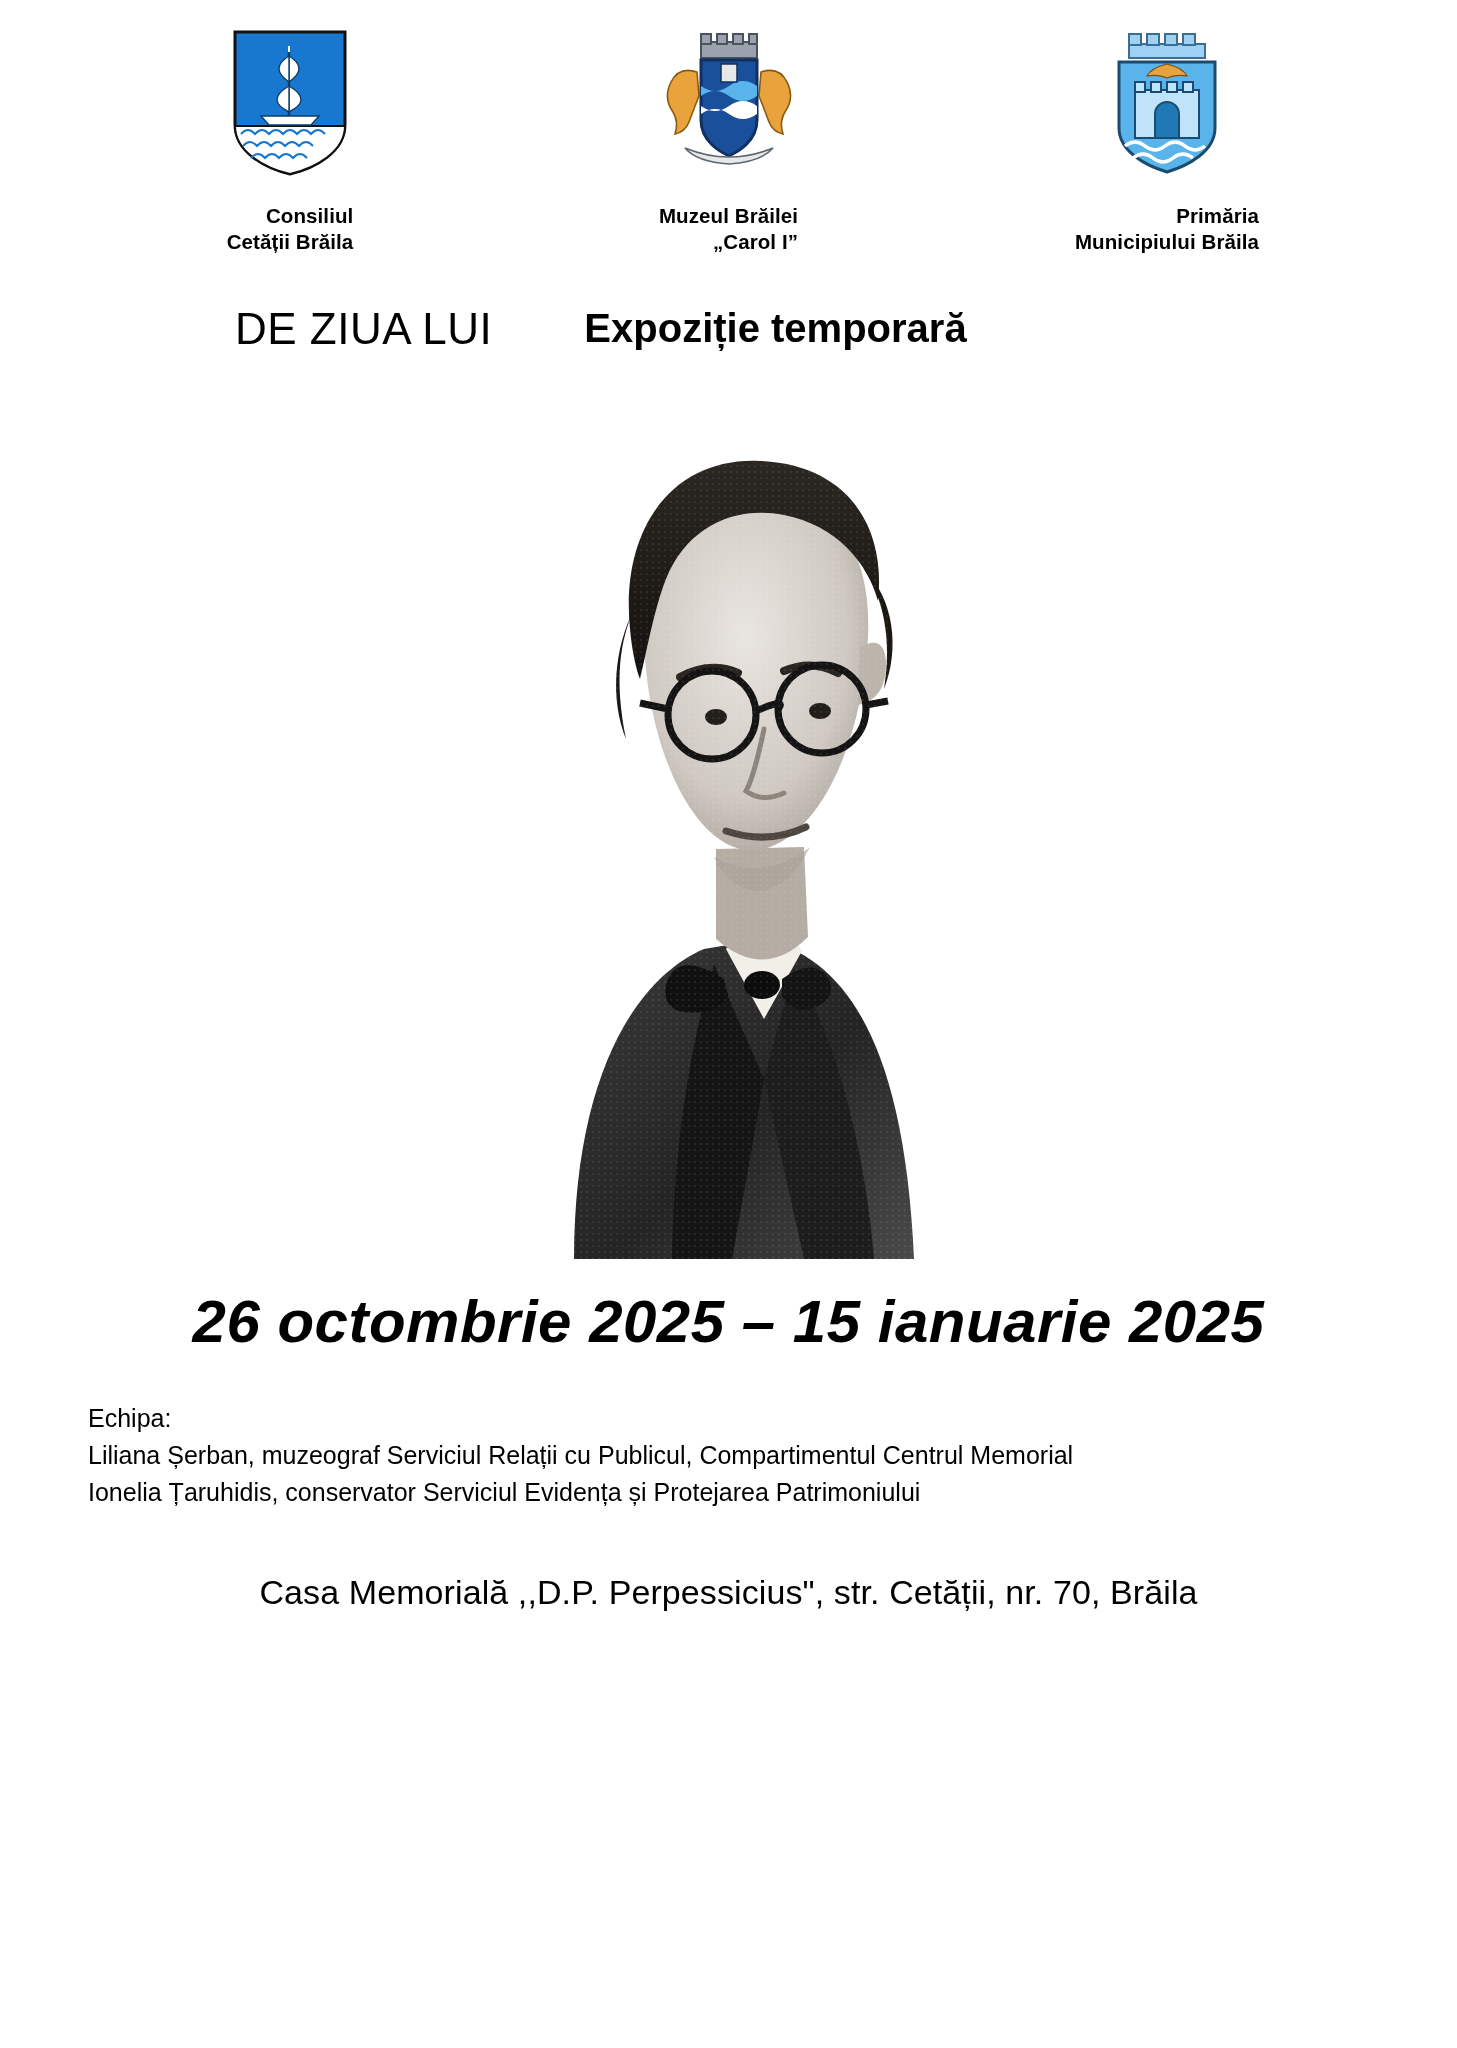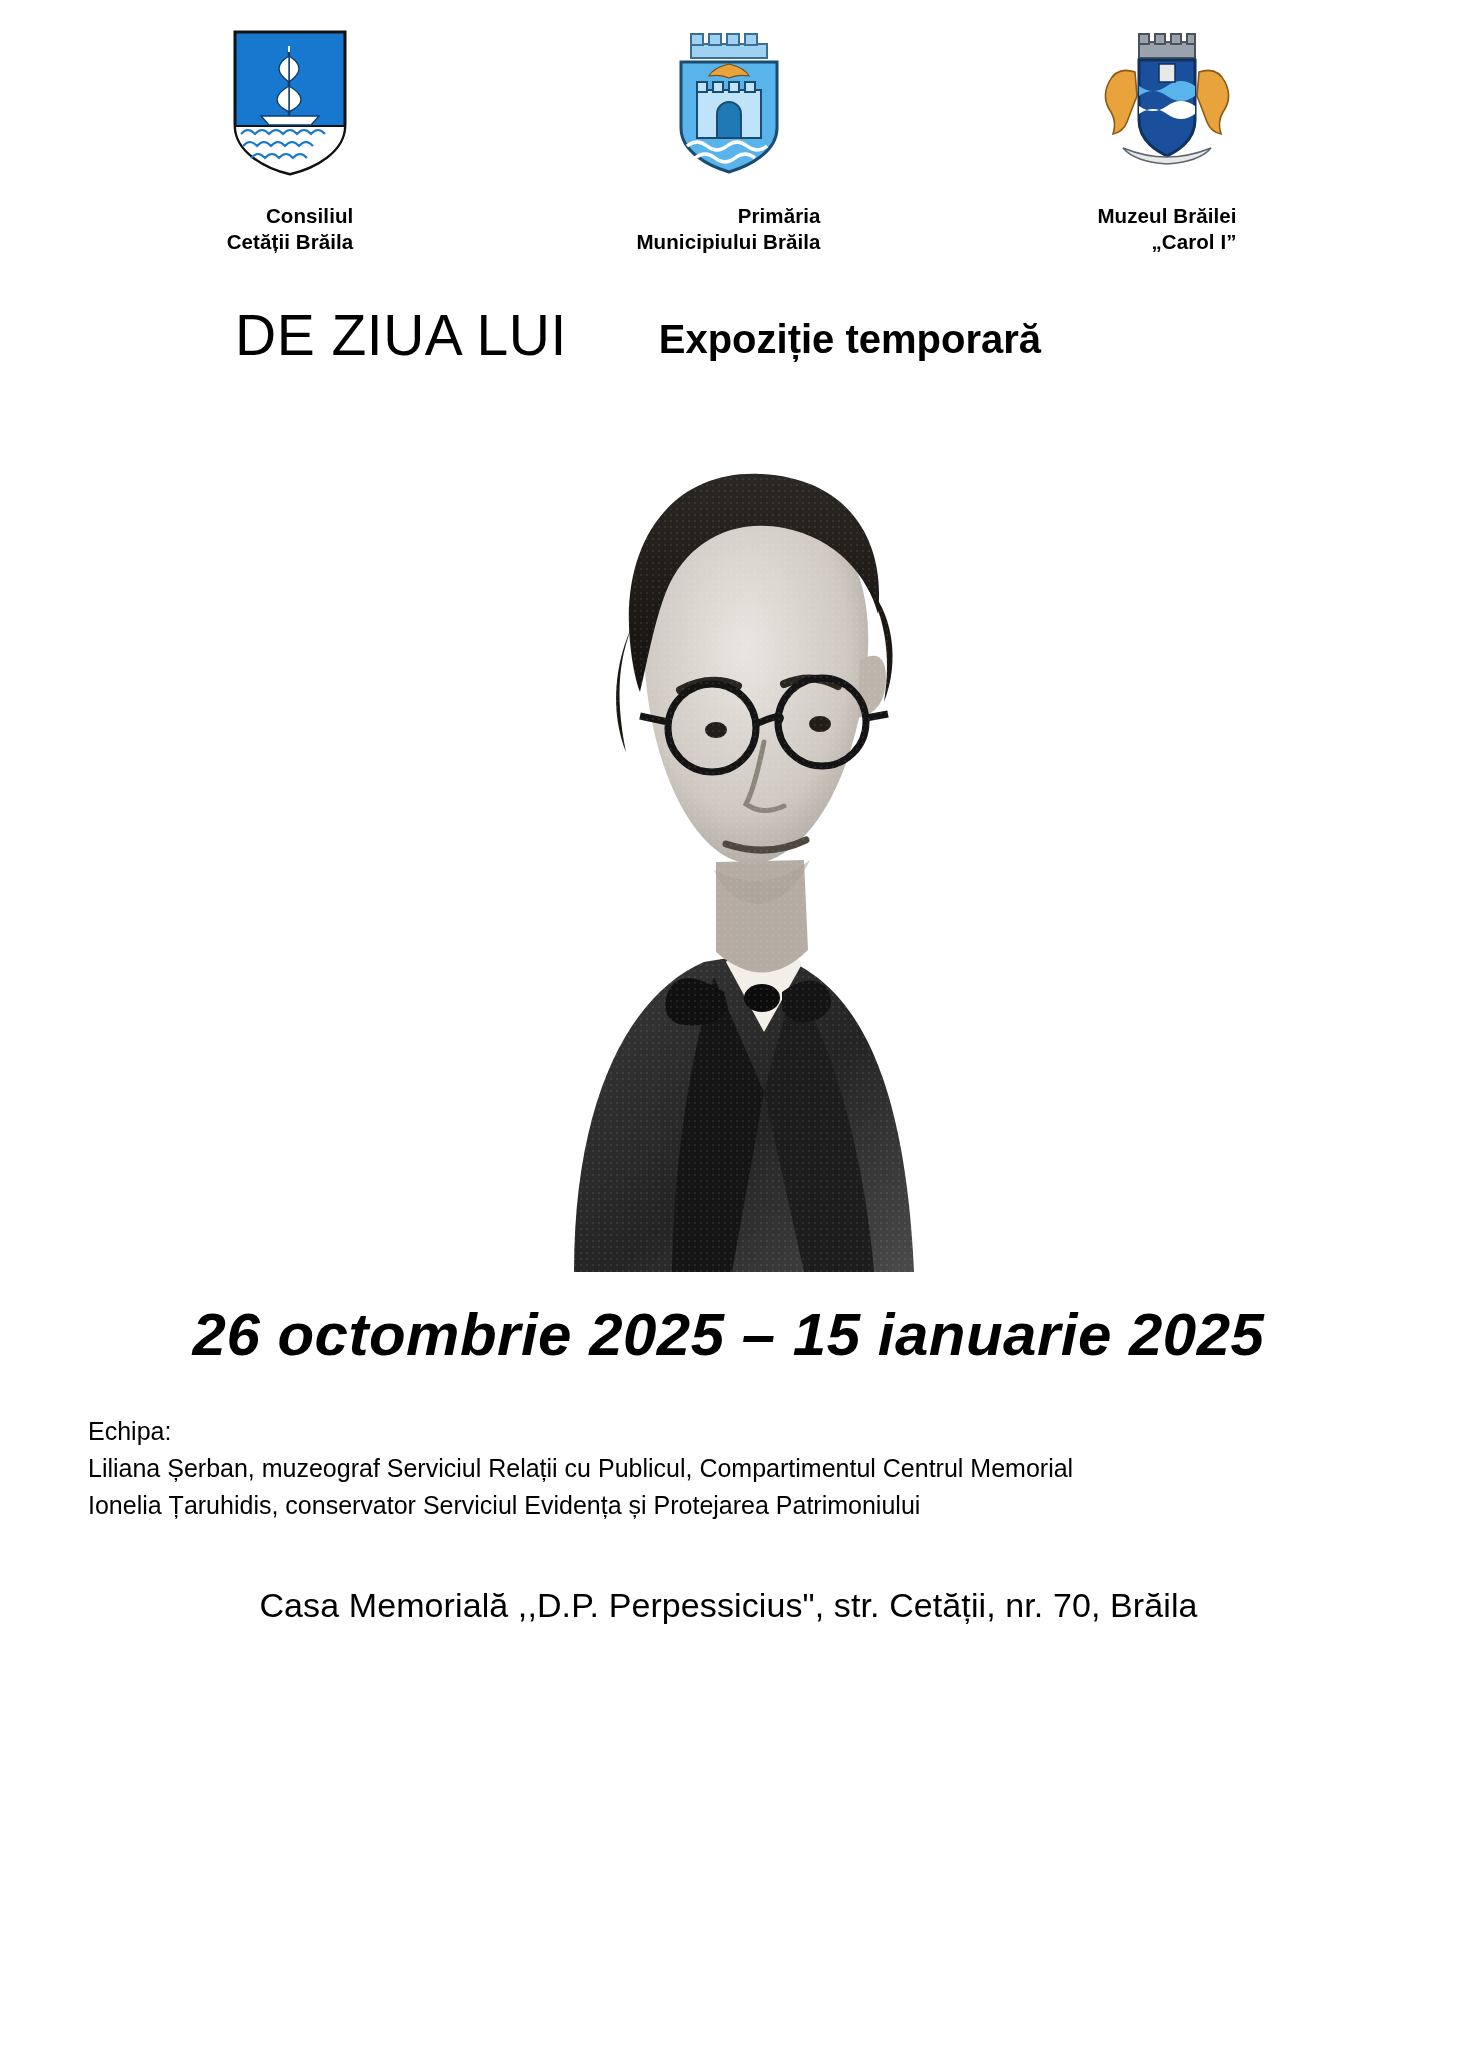--- a/index.html
+++ b/index.html
@@ -52,21 +52,21 @@
     box-sizing: border-box;
     position: relative;
   }
   .title-line1 {
     display: flex;
     align-items: baseline;
     justify-content: flex-start;
     padding-left: 125px;
   }
   .de-ziua {
-    font-size: 57px;
+    font-size: 44px;
     font-weight: normal;
     letter-spacing: .5px;
     line-height: 1;
   }
   .expozitie {
     font-size: 40px;
     font-weight: bold;
     margin-left: 92px;
     line-height: 1;
     position: relative;
@@ -148,20 +148,51 @@
       </svg>
     </div>
     <div class="crest-caption">
       <div>Consiliul</div>
       <div>Cetății Brăila</div>
     </div>
   </div>
 
   <div class="crest-block">
     <div class="crest-art">
+      <svg width="160" height="150" viewBox="0 0 160 150">
+
+        <g fill="#9aa3ad" stroke="#4a525a" stroke-width="2">
+          <rect x="52" y="14" width="56" height="16"></rect>
+          <rect x="52" y="6" width="10" height="10"></rect>
+          <rect x="68" y="6" width="10" height="10"></rect>
+          <rect x="84" y="6" width="10" height="10"></rect>
+          <rect x="100" y="6" width="8" height="10"></rect>
+        </g>
+
+        <g fill="#e8a33d" stroke="#8a5a12" stroke-width="1.6">
+          <path d="M48 44 q-18 -6 -26 10 q-8 16 2 30 q6 10 2 22 q10 -2 14 -12 q6 -16 10 -26 Z"></path>
+          <path d="M112 44 q18 -6 26 10 q8 16 -2 30 q-6 10 -2 22 q-10 -2 -14 -12 q-6 -16 -10 -26 Z"></path>
+        </g>
+
+        <path d="M52 32 H108 V92 C108 114 88 124 80 128 C72 124 52 114 52 92 Z" fill="#1a4f9c" stroke="#10305f" stroke-width="3"></path>
+        <path d="M52 58 q14 10 28 0 q14 -10 28 0 v10 q-14 10 -28 0 q-14 -10 -28 0 Z" fill="#59b4ec"></path>
+        <path d="M52 78 q14 10 28 0 q14 -10 28 0 v8 q-14 10 -28 0 q-14 -10 -28 0 Z" fill="#ffffff"></path>
+        <path d="M72 36 h16 v18 h-16 Z" fill="#e8e8e8" stroke="#10305f" stroke-width="1.5"></path>
+
+        <path d="M36 120 q44 18 88 0 q-12 14 -44 16 q-32 -2 -44 -16 Z" fill="#e8e8e8" stroke="#5b6670" stroke-width="1.6"></path>
+      </svg>
+    </div>
+    <div class="crest-caption">
+      <div>Muzeul Brăilei</div>
+      <div>„Carol I”</div>
+    </div>
+  </div>
+
+  <div class="crest-block">
+    <div class="crest-art">
       <svg width="120" height="150" viewBox="0 0 120 150">
 
         <g fill="#9fd2f2" stroke="#3b6e92" stroke-width="2">
           <rect x="22" y="16" width="76" height="14"></rect>
           <rect x="22" y="6" width="12" height="11"></rect>
           <rect x="40" y="6" width="12" height="11"></rect>
           <rect x="58" y="6" width="12" height="11"></rect>
           <rect x="76" y="6" width="12" height="11"></rect>
         </g>
 
@@ -182,51 +213,20 @@
         </g>
 
         <g fill="#e8a33d" stroke="#7a4c10" stroke-width="1.2">
           <path d="M60 36 q-16 4 -20 12 q12 -2 20 2 q8 -4 20 -2 q-4 -8 -20 -12 Z"></path>
         </g>
       </svg>
     </div>
     <div class="crest-caption">
       <div>Primăria</div>
       <div>Municipiului Brăila</div>
-    </div>
-  </div>
-
-  <div class="crest-block">
-    <div class="crest-art">
-      <svg width="160" height="150" viewBox="0 0 160 150">
-
-        <g fill="#9aa3ad" stroke="#4a525a" stroke-width="2">
-          <rect x="52" y="14" width="56" height="16"></rect>
-          <rect x="52" y="6" width="10" height="10"></rect>
-          <rect x="68" y="6" width="10" height="10"></rect>
-          <rect x="84" y="6" width="10" height="10"></rect>
-          <rect x="100" y="6" width="8" height="10"></rect>
-        </g>
-
-        <g fill="#e8a33d" stroke="#8a5a12" stroke-width="1.6">
-          <path d="M48 44 q-18 -6 -26 10 q-8 16 2 30 q6 10 2 22 q10 -2 14 -12 q6 -16 10 -26 Z"></path>
-          <path d="M112 44 q18 -6 26 10 q8 16 -2 30 q-6 10 -2 22 q-10 -2 -14 -12 q-6 -16 -10 -26 Z"></path>
-        </g>
-
-        <path d="M52 32 H108 V92 C108 114 88 124 80 128 C72 124 52 114 52 92 Z" fill="#1a4f9c" stroke="#10305f" stroke-width="3"></path>
-        <path d="M52 58 q14 10 28 0 q14 -10 28 0 v10 q-14 10 -28 0 q-14 -10 -28 0 Z" fill="#59b4ec"></path>
-        <path d="M52 78 q14 10 28 0 q14 -10 28 0 v8 q-14 10 -28 0 q-14 -10 -28 0 Z" fill="#ffffff"></path>
-        <path d="M72 36 h16 v18 h-16 Z" fill="#e8e8e8" stroke="#10305f" stroke-width="1.5"></path>
-
-        <path d="M36 120 q44 18 88 0 q-12 14 -44 16 q-32 -2 -44 -16 Z" fill="#e8e8e8" stroke="#5b6670" stroke-width="1.6"></path>
-      </svg>
-    </div>
-    <div class="crest-caption">
-      <div>Muzeul Brăilei</div>
-      <div>„Carol I”</div>
     </div>
   </div>
 
 </div>
 
 <div class="title-area">
   <div class="title-line1">
     <span class="de-ziua">DE ZIUA LUI</span>
     <span class="expozitie">Expoziție temporară</span>
   </div>

